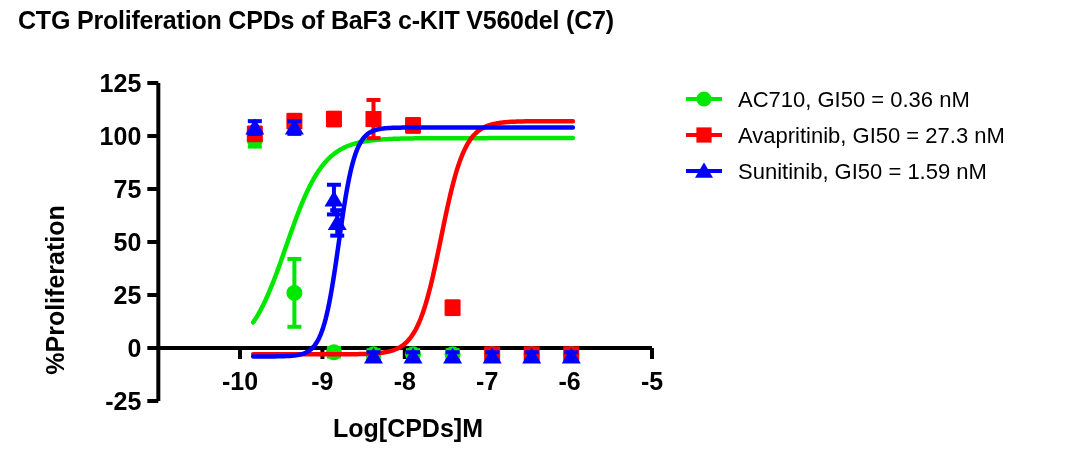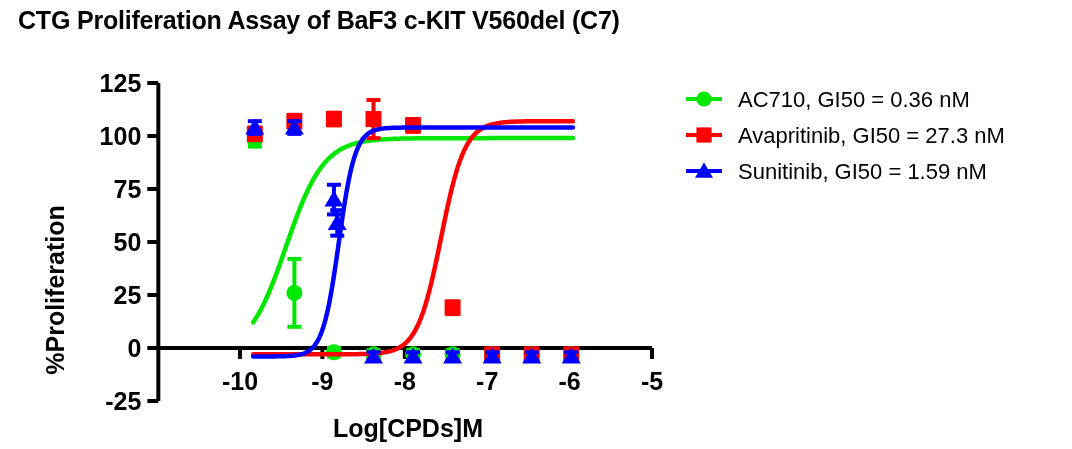--- a/index.html
+++ b/index.html
@@ -70,21 +70,21 @@
   .errbar {
     stroke-width: 4;
     stroke-linecap: butt;
   }
 </style>
 </head>
 <body>
 
 <div id="figure">
 
-  <div id="chart-title">CTG Proliferation Assay of BaF3 c-KIT V560del (C7)</div>
+  <div id="chart-title">CTG Proliferation CPDs of BaF3 c-KIT V560del (C7)</div>
 
   <svg id="plot-svg" width="1072" height="449">
 
     <g id="y-axis-group">
         <line x1="158.325" y1="83" x2="158.325" y2="401" class="axis-line"></line>
         <line x1="147.325" y1="401" x2="158.325" y2="401" class="tick-mark"></line>
         <text x="141.325" y="410" class="tick-label" text-anchor="end">-25</text>
         <line x1="147.325" y1="348" x2="158.325" y2="348" class="tick-mark"></line>
         <text x="141.325" y="357" class="tick-label" text-anchor="end">0</text>
         <line x1="147.325" y1="295" x2="158.325" y2="295" class="tick-mark"></line>

